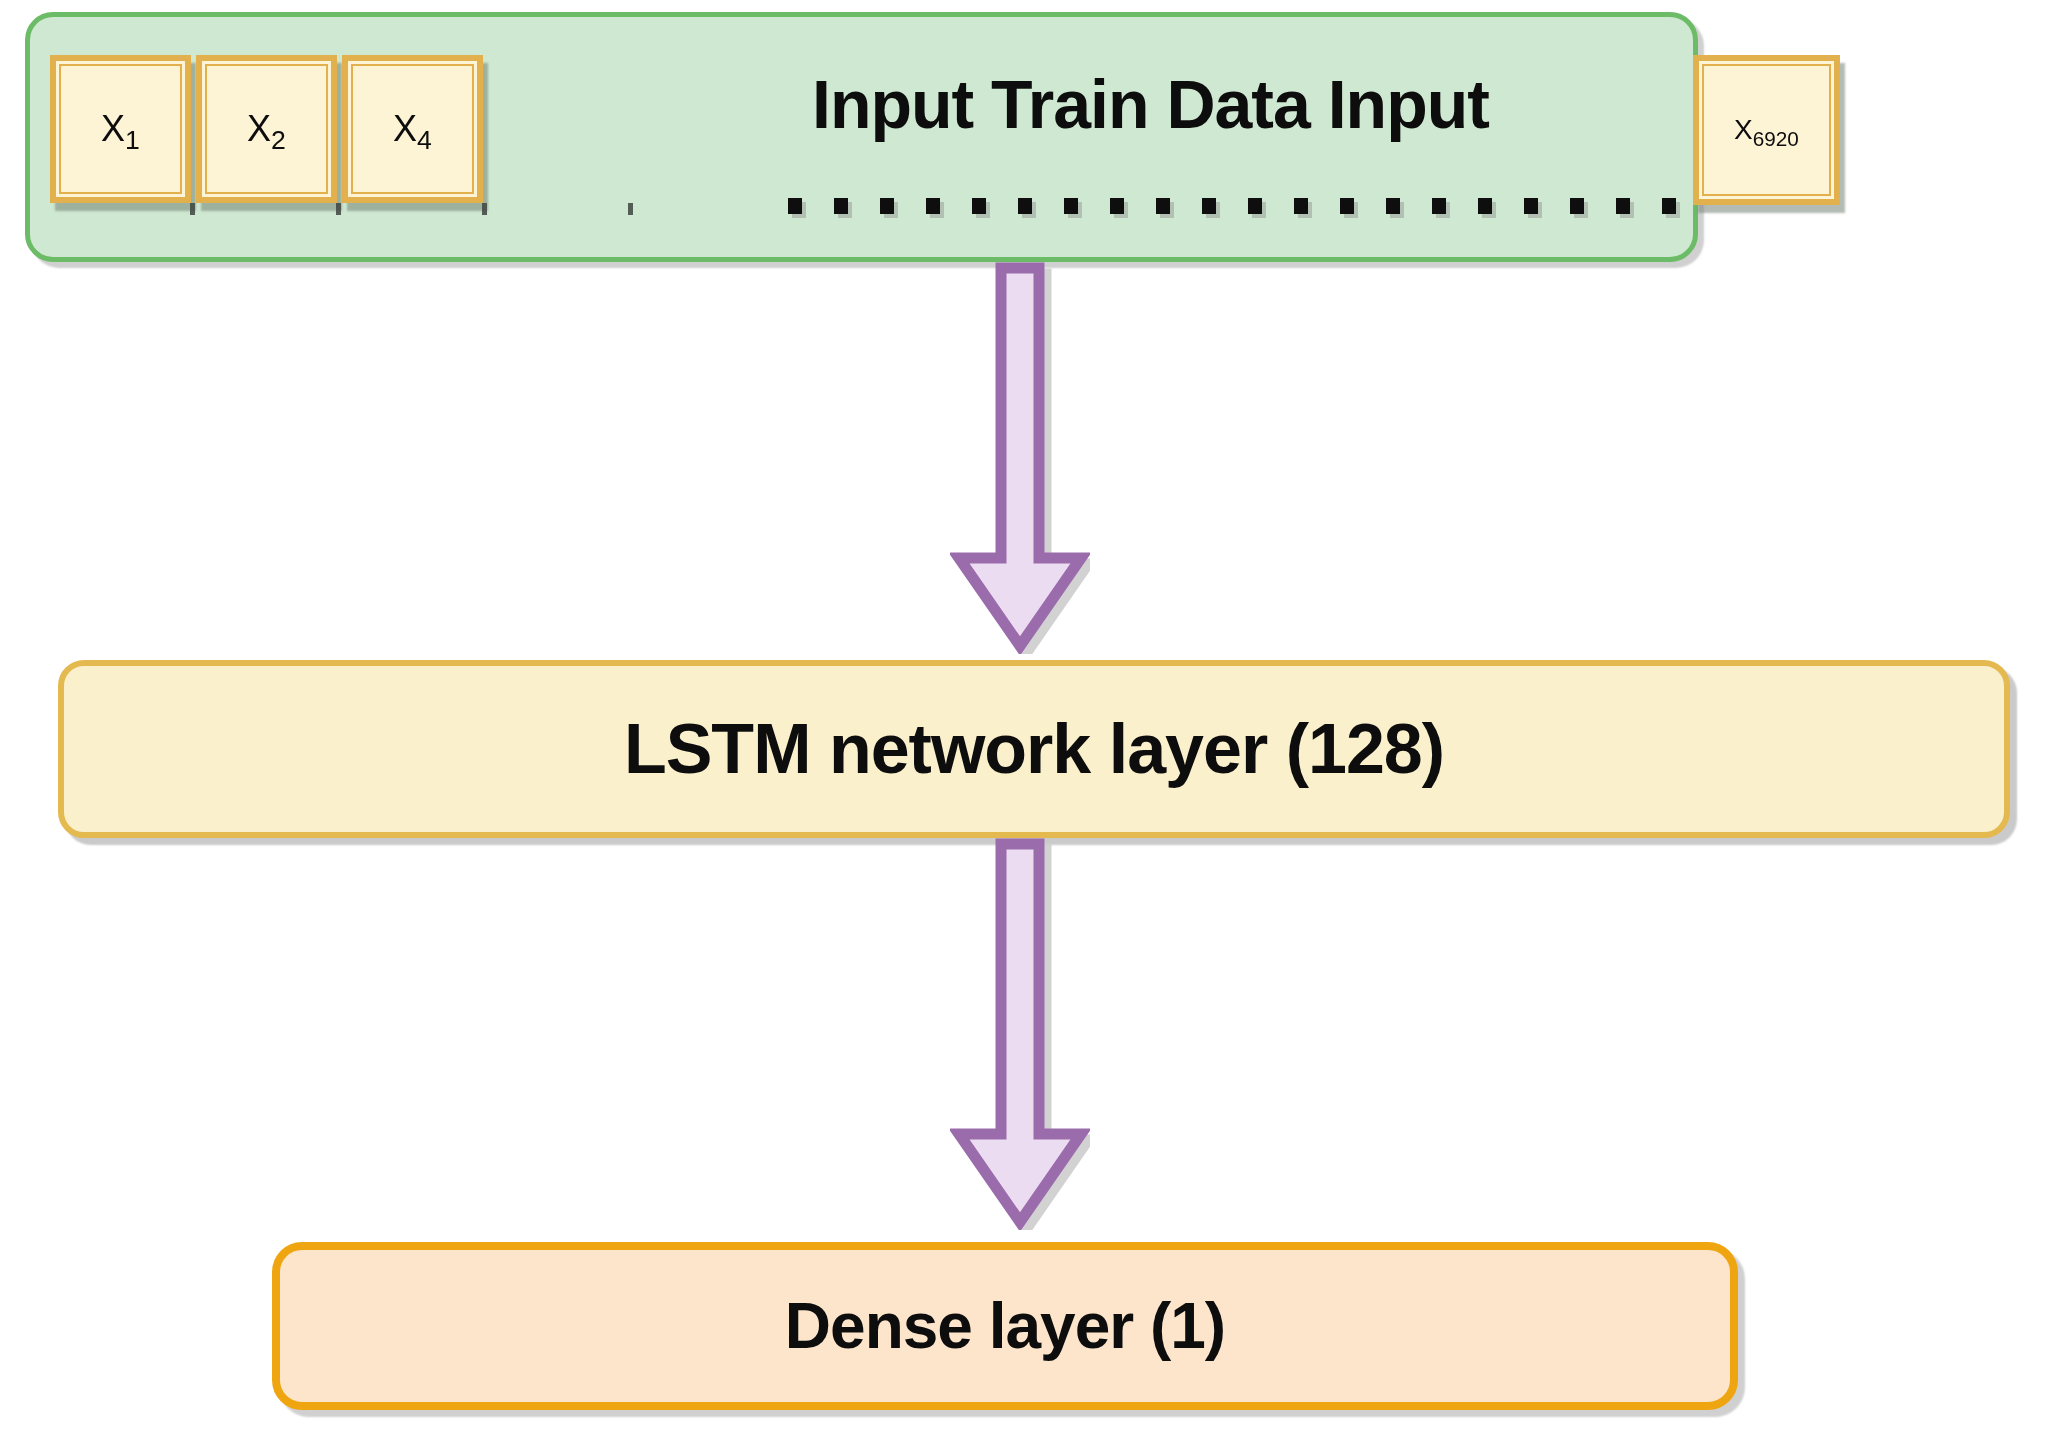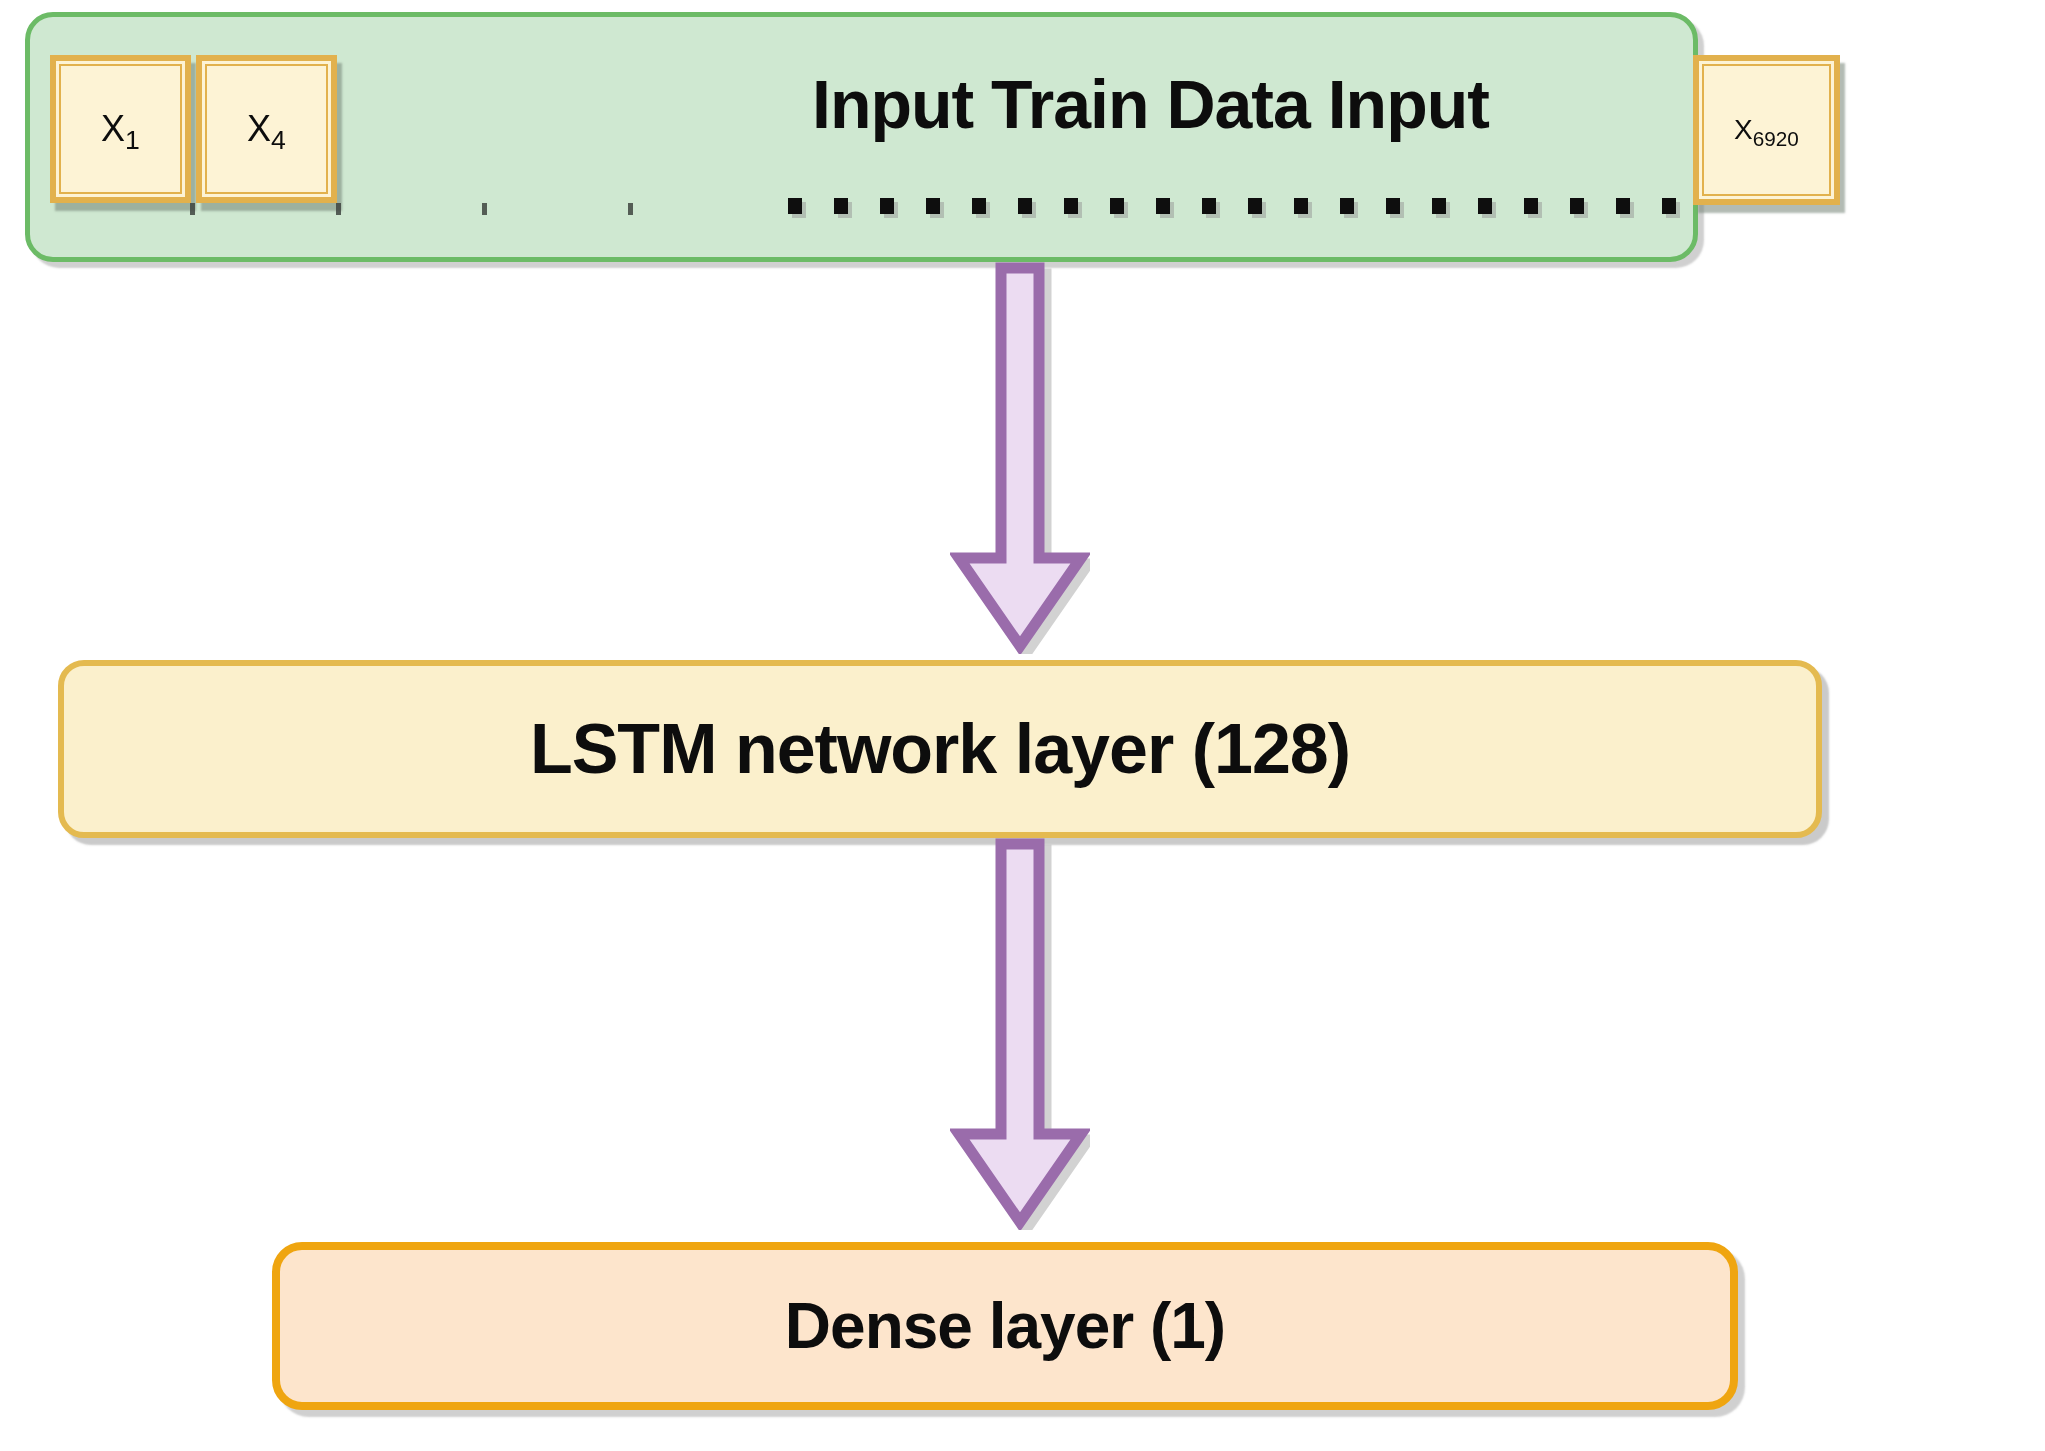--- a/index.html
+++ b/index.html
@@ -65,21 +65,21 @@
   .down-arrow{position:absolute;left:950px;width:140px;height:392px;}
   .arrow-1{top:262px;}
   .arrow-2{top:838px;}
   
   .layer-box{
     position:absolute;box-sizing:border-box;
     display:flex;align-items:center;justify-content:center;
     font-weight:700;white-space:nowrap;
   }
   .lstm-box{
-    left:58px;top:660px;width:1764px;height:178px;
+    left:58px;top:660px;width:1952px;height:178px;
     background:var(--lstm-fill,#fbf0cc);
     border:6px solid var(--lstm-border,#e4ba50);
     border-radius:26px;
     box-shadow:7px 7px 2px rgba(150,150,150,.5);
     font-size:70px;letter-spacing:-1px;
   }
   .dense-box{
     left:272px;top:1242px;width:1466px;height:168px;
     background:var(--dense-fill,#fde5cc);
     border:8px solid var(--dense-border,#efa510);
@@ -91,20 +91,23 @@
 </head>
 <body>
 
 <div id="stage">
 
   <div class="input-panel">
 
     <div class="token-row">
       <div class="token">
         <span class="token-label"><span>X</span><sub>1</sub></span>
+      </div>
+      <div class="token">
+        <span class="token-label"><span>X</span><sub>2</sub></span>
       </div>
       <div class="token">
         <span class="token-label"><span>X</span><sub>4</sub></span>
       </div>
     </div>
 
     <div class="junction-tick" style="left:160px;"></div>
     <div class="junction-tick" style="left:306px;"></div>
     <div class="junction-tick" style="left:452px;"></div>
     <div class="junction-tick" style="left:598px;"></div>

